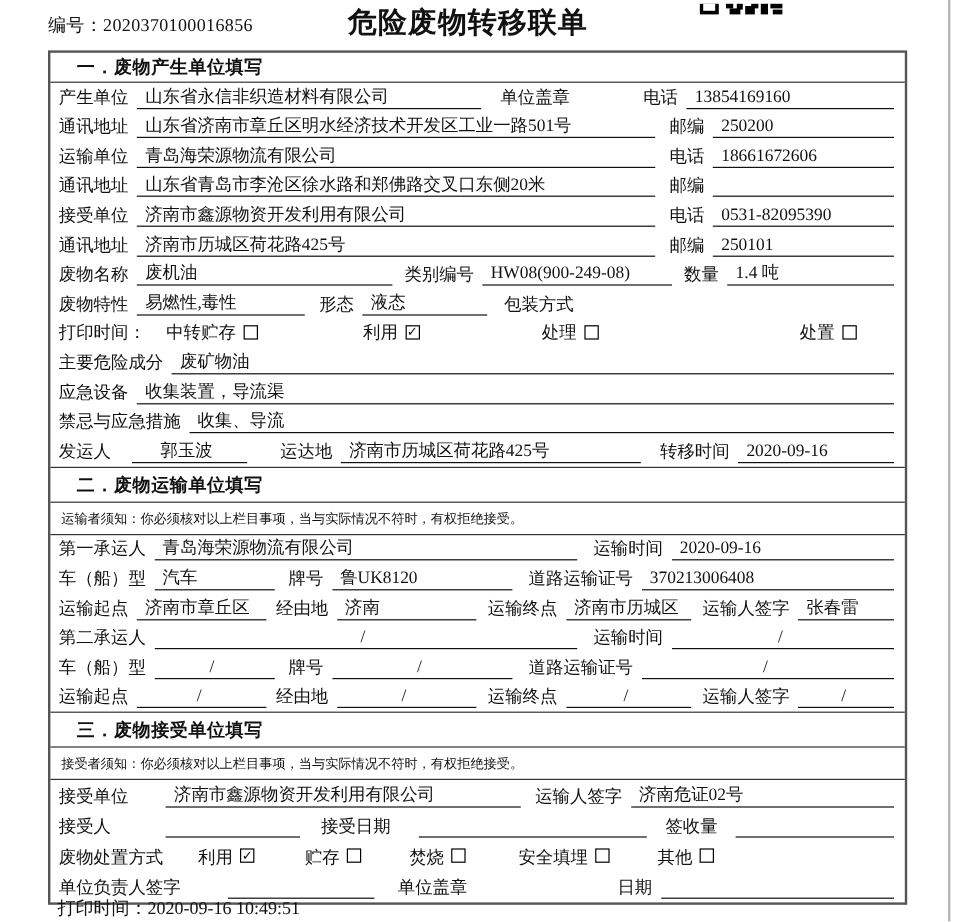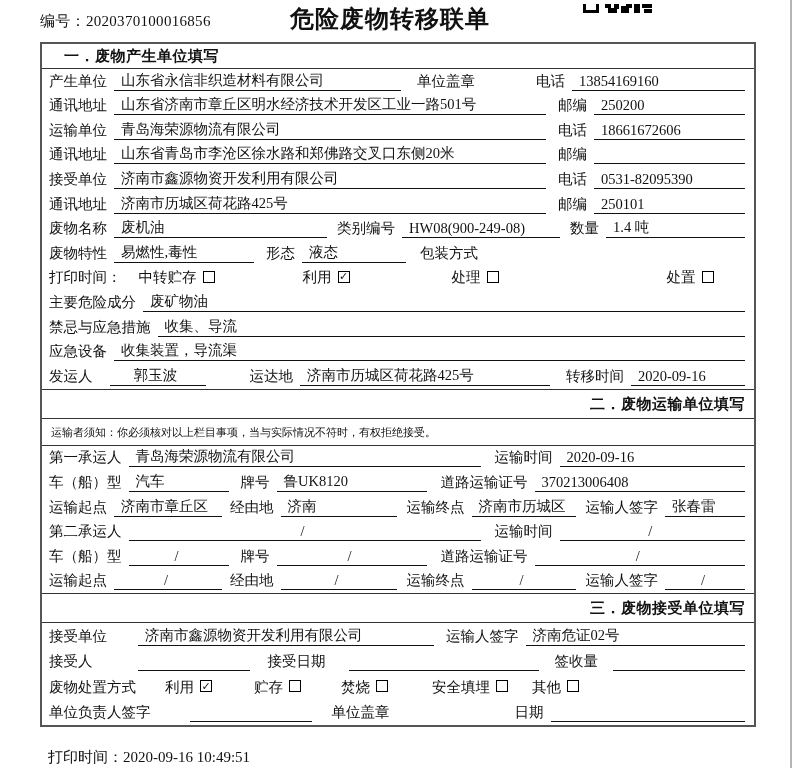--- a/index.html
+++ b/index.html
@@ -7,21 +7,21 @@
     font-family:"Liberation Serif","DejaVu Serif",serif; color:#111; }
   .page { position:relative; width:796px; height:768px; }
   .page-edge { position:absolute; right:4px; top:0; bottom:0; width:2px; background:#b5b5b5; }
   .topbar { position:relative; height:42px; }
   .serial { position:absolute; left:40px; top:12px; font-size:15px; letter-spacing:.3px; }
   .doc-title { position:absolute; left:0; width:780px; top:3px; text-align:center;
     font-size:24px; font-weight:bold; letter-spacing:1px; }
   .qr-frag { position:absolute; left:583px; top:0; }
   .form-box { position:absolute; left:40px; top:42px; width:716px; border:2px solid #555; background:#fff; }
   .sec-h { font-weight:bold; font-size:15px; padding:3px 9px 2px 22px; border-bottom:1.5px solid #333; letter-spacing:.5px; }
-  .sec-h.mid { border-top:1.5px solid #333; padding-top:5px; padding-bottom:4px;text-align:right; }
+  .sec-h.mid { border-top:1.5px solid #333; padding-top:5px; padding-bottom:4px; }
   .notice { font-size:11px; padding:6px 9px 5px 9px; border-bottom:1.5px solid #333; }
   .row { display:flex; align-items:flex-end; height:24.6px; padding:0 9px 3px 7px; font-size:14.5px; }
   .row.tall { height:25.5px; }
   .lbl { white-space:nowrap; margin-right:7px; }
   .val { border-bottom:1px solid #111; padding:0 4px 0 7px; white-space:nowrap; overflow:hidden; min-height:17px; }
   .fill { flex:1 1 auto; min-width:0; }
   .c { text-align:center; padding-left:0; }
   .cb { display:inline-flex; width:12px; height:12px; border:1.2px solid #000;
     align-items:center; justify-content:center; font-size:11px; line-height:1;
     margin-left:6px; position:relative; top:-1px; flex:none;
@@ -137,33 +137,33 @@
         <span class="cb"></span>
       </span>
     </div>
 
     <div class="row">
       <span class="lbl">主要危险成分</span>
       <span class="val fill">废矿物油</span>
     </div>
 
     <div class="row">
+      <span class="lbl">应急设备</span>
+      <span class="val fill">收集装置，导流渠</span>
+    </div>
+
+    <div class="row">
       <span class="lbl">禁忌与应急措施</span>
       <span class="val fill">收集、导流</span>
     </div>
 
     <div class="row">
-      <span class="lbl">应急设备</span>
-      <span class="val fill">收集装置，导流渠</span>
-    </div>
-
-    <div class="row">
       <span class="lbl">发运人</span>
       <span class="val c" style="width:96px;margin-left:10px">郭玉波</span>
-      <span class="lbl" style="margin-left:44px">运达地</span>
+      <span class="lbl" style="margin-left:28px">运达地</span>
       <span class="val" style="width:250px">济南市历城区荷花路425号</span>
       <span class="lbl" style="margin-left:16px">转移时间</span>
       <span class="val fill">2020-09-16</span>
     </div>
 
     <div class="sec-h mid">二．废物运输单位填写</div>
     <div class="notice">运输者须知：你必须核对以上栏目事项，当与实际情况不符时，有权拒绝接受。</div>
 
     <div class="row">
       <span class="lbl">第一承运人</span>
@@ -213,20 +213,21 @@
       <span class="val c" style="width:108px">/</span>
       <span class="lbl" style="margin-left:8px">经由地</span>
       <span class="val c" style="width:116px">/</span>
       <span class="lbl" style="margin-left:10px">运输终点</span>
       <span class="val c" style="width:104px">/</span>
       <span class="lbl" style="margin-left:10px">运输人签字</span>
       <span class="val fill c">/</span>
     </div>
 
     <div class="sec-h mid">三．废物接受单位填写</div>
+    <div class="notice">接受者须知：你必须核对以上栏目事项，当与实际情况不符时，有权拒绝接受。</div>
 
     <div class="row tall">
       <span class="lbl">接受单位</span>
       <span class="val" style="width:296px;margin-left:24px">济南市鑫源物资开发利用有限公司</span>
       <span class="lbl" style="margin-left:12px">运输人签字</span>
       <span class="val fill">济南危证02号</span>
     </div>
 
     <div class="row tall">
       <span class="lbl">接受人</span>
@@ -248,21 +249,21 @@
         <span class="cb"></span>
       </span>
       <span class="opt" style="margin-left:40px">
         <span>焚烧</span>
         <span class="cb"></span>
       </span>
       <span class="opt" style="margin-left:44px">
         <span>安全填埋</span>
         <span class="cb"></span>
       </span>
-      <span class="opt" style="margin-left:24px">
+      <span class="opt" style="margin-left:40px">
         <span>其他</span>
         <span class="cb"></span>
       </span>
     </div>
 
     <div class="row tall">
       <span class="lbl">单位负责人签字</span>
       <span class="val" style="width:122px;margin-left:32px"></span>
       <span class="lbl" style="margin-left:20px">单位盖章</span>
       <span class="lbl" style="margin-left:118px">日期</span>

